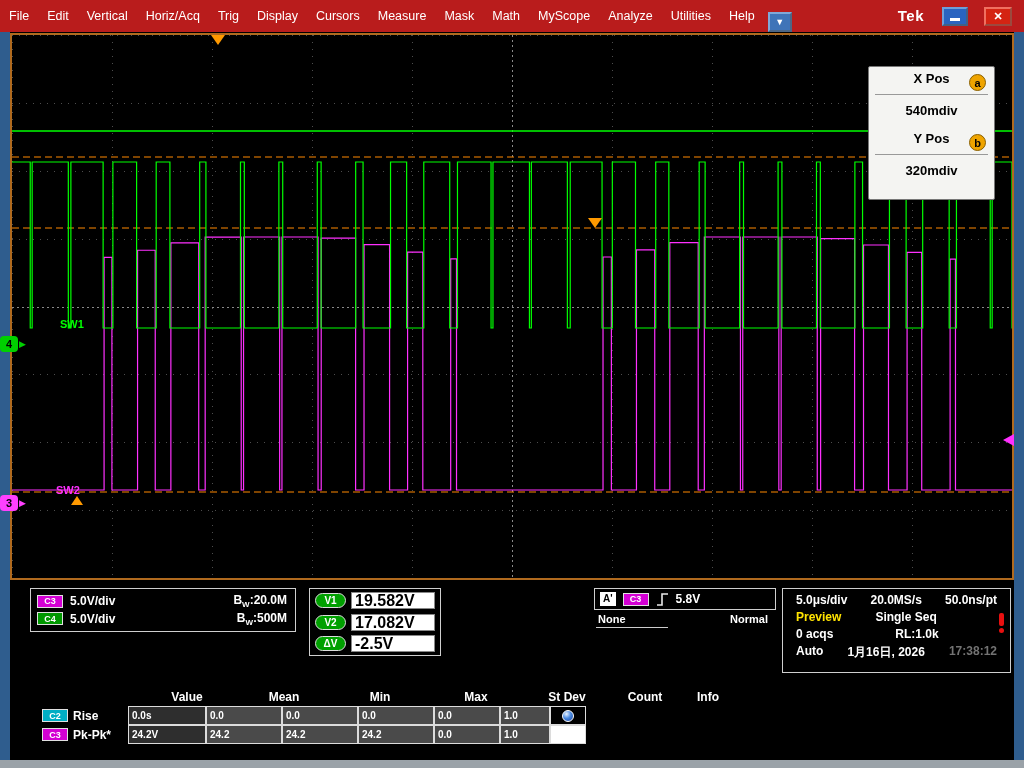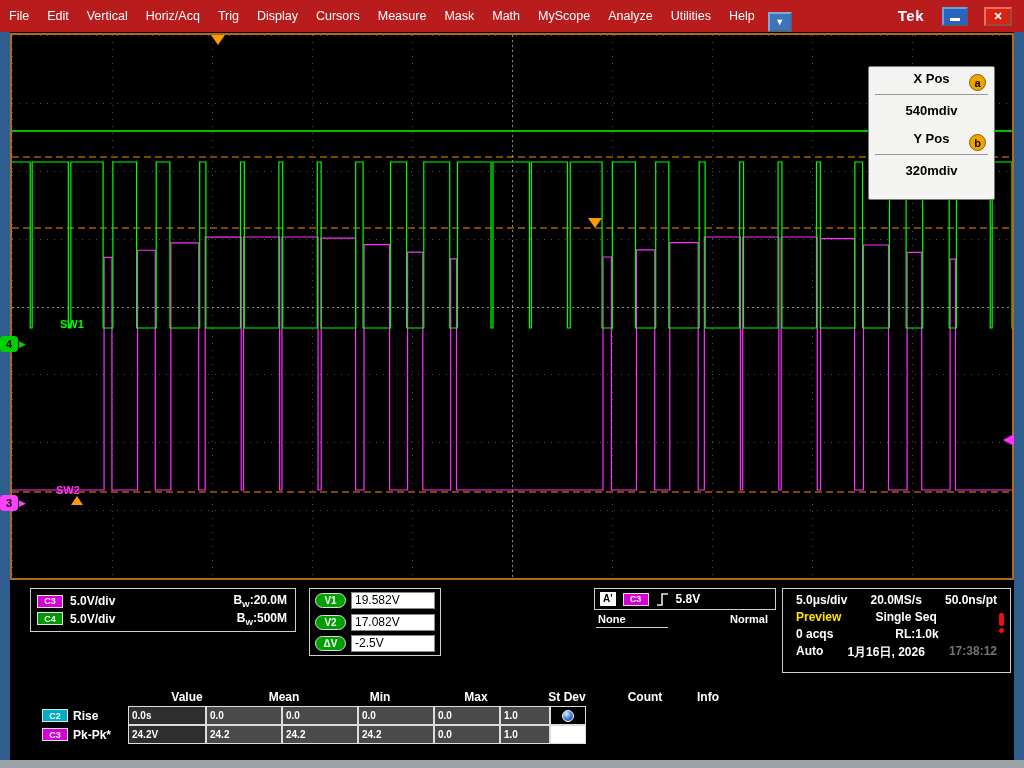--- a/index.html
+++ b/index.html
@@ -56,21 +56,21 @@
 
   .box-ch { left:30px; top:588px; width:266px; height:44px; padding:4px 8px 4px 6px; display:flex; flex-direction:column; justify-content:space-between; }
   .ch-row { display:flex; align-items:center; gap:7px; }
   .ch-row .scale { font-weight:bold; font-size:12px; }
   .ch-row .bw { margin-left:auto; font-weight:bold; font-size:12px; }
   .bw sub { font-size:8px; }
 
   .box-cur { left:309px; top:588px; width:132px; height:68px; padding:3px 5px; display:flex; flex-direction:column; justify-content:space-between; }
   .cur-row { display:flex; align-items:center; gap:5px; }
   .vpill { width:31px; height:15px; border-radius:8px; background:#00a000; border:1px solid #dcdcdc; font-size:10px; font-weight:bold; display:flex; align-items:center; justify-content:center; flex:none; }
-  .vval { flex:1; height:17px; background:#fff; color:#000; font-weight:normal; font-size:12px; line-height:15px; padding:0 3px; border:1px solid #888; }
+  .vval { flex:1; height:17px; background:#fff; color:#000; font-weight:bold; font-size:16px; line-height:15px; padding:0 3px; border:1px solid #888; }
 
   .box-trig { left:594px; top:588px; width:182px; border:none; }
   .trig-main { border:1px solid #cfcfcf; height:22px; display:flex; align-items:center; gap:7px; padding:0 5px; }
   .aux-badge { background:#fff; color:#000; font-weight:bold; font-size:10px; padding:0 3px; height:14px; line-height:14px; }
   .trig-level { font-weight:bold; font-size:12px; }
   .trig-sub { display:flex; justify-content:space-between; padding:3px 8px 0 2px; font-weight:bold; font-size:11px; }
   .trig-sub .none { border-bottom:1px solid #ccc; padding:0 42px 2px 2px; }
 
   .box-horiz { left:782px; top:588px; width:229px; height:85px; padding:4px 13px; font-weight:bold; font-size:12px; }
   .h-row { display:flex; margin-top:3px; }

